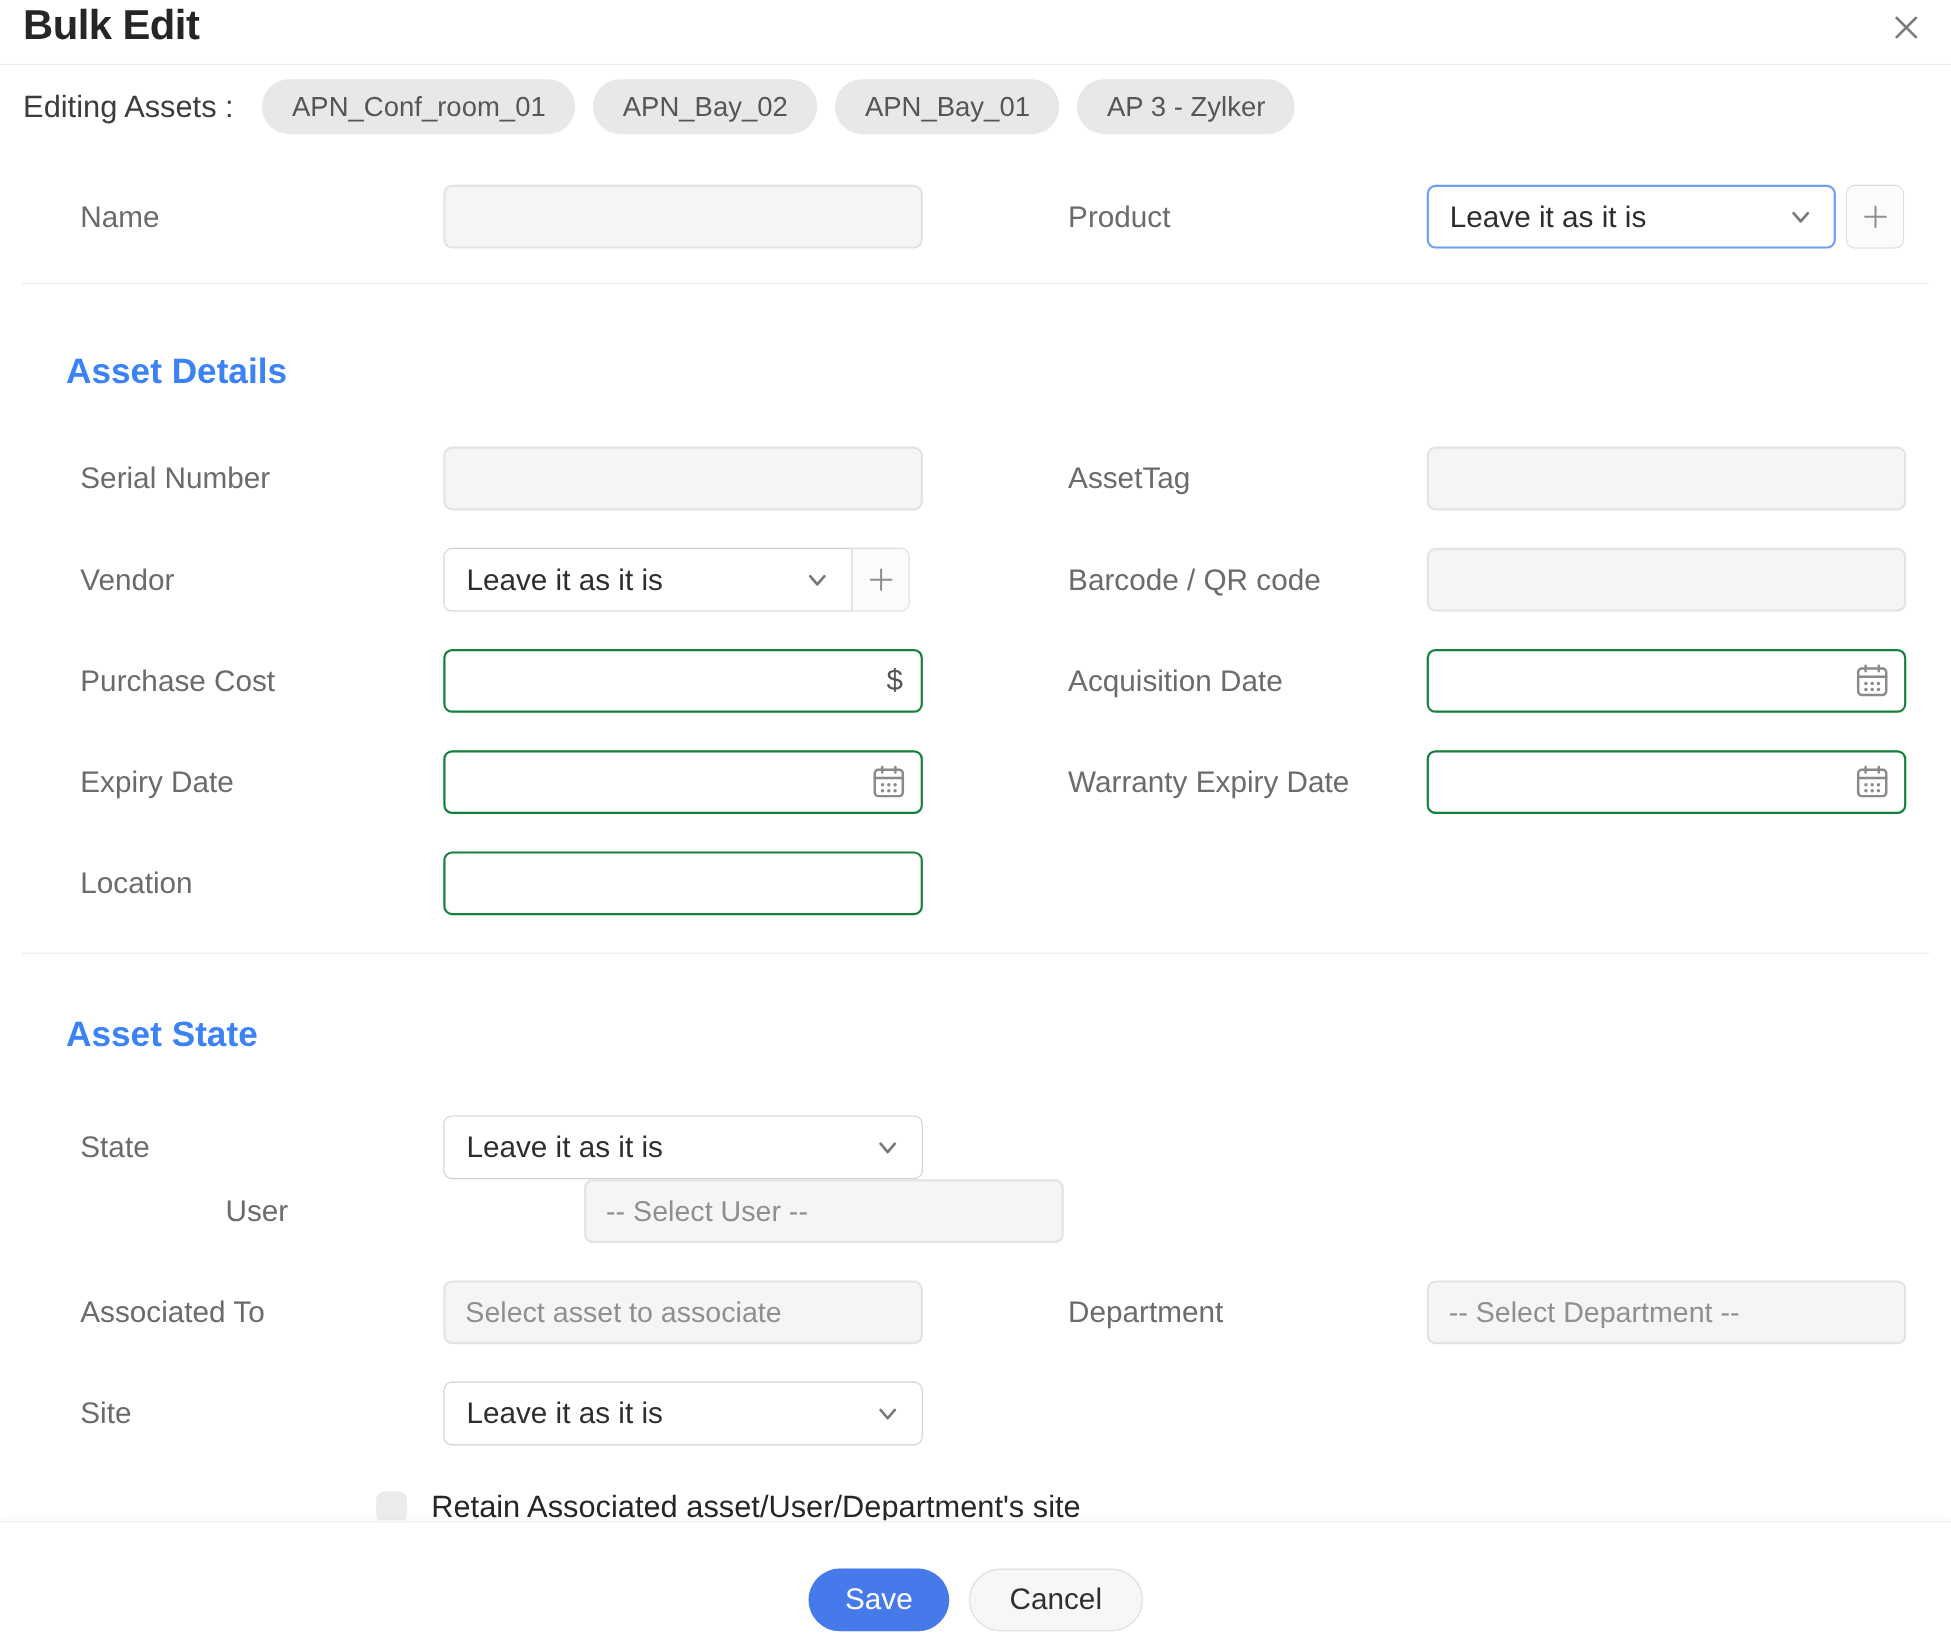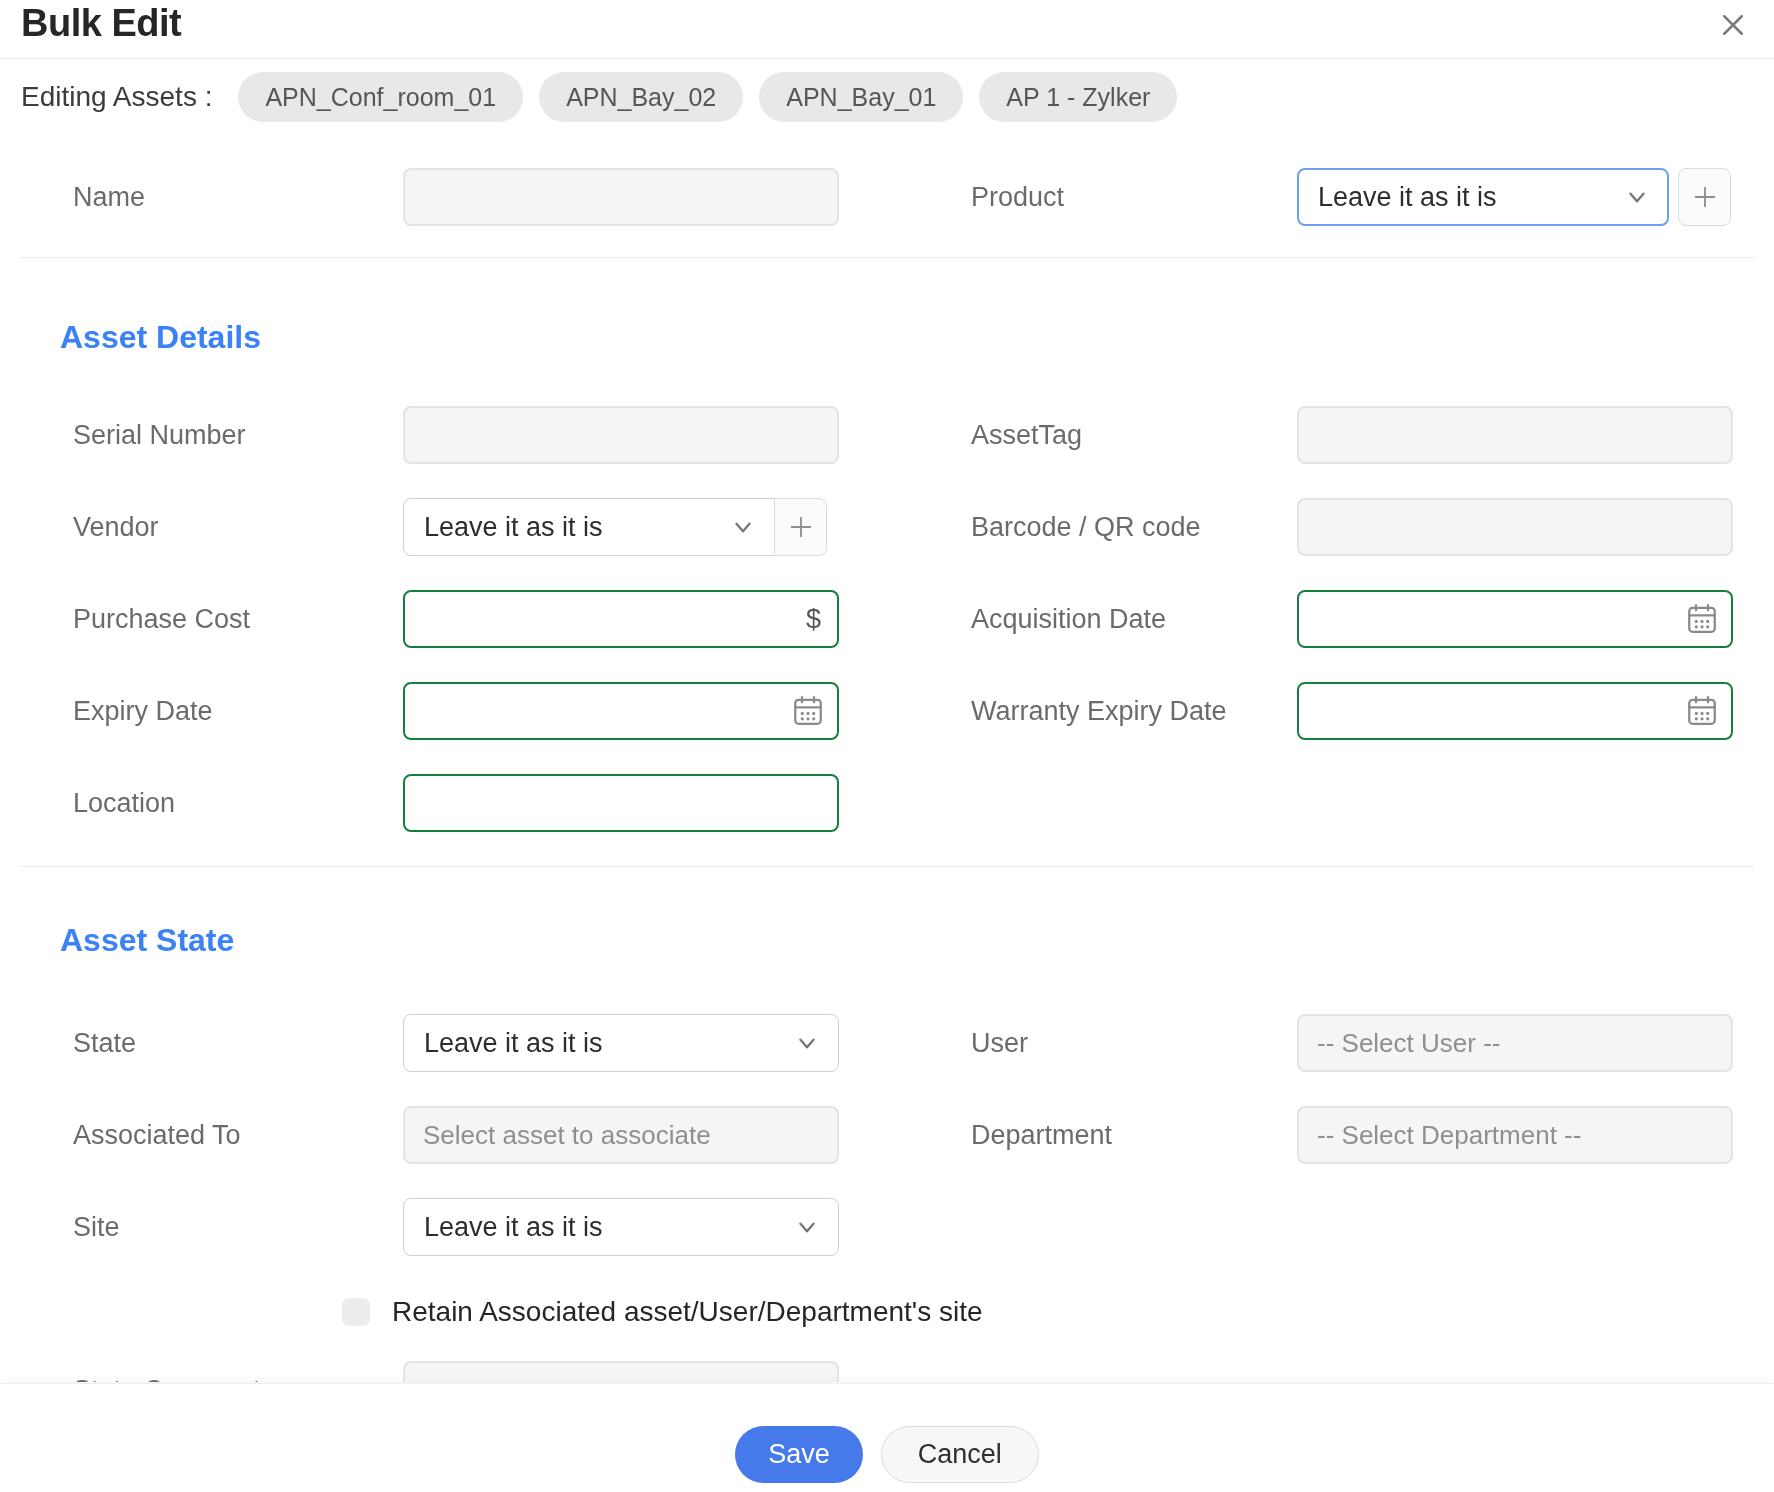--- a/index.html
+++ b/index.html
@@ -35,21 +35,21 @@
   .row { display:flex; margin-left:73px; }
   .fld { display:flex;gap:39px; }
   .fld .lbl { width:291px; font-size:27px; color:#6b6b6b; padding-top:11px; line-height:36px; padding-right:20px; }
   .fld-right { margin-left:132px; }
   .fld-right .lbl { width:287px; }
   .ctl { width:436px; position:relative; }
 
   .mt-general { margin-top:46px; }
   .mt-row { margin-top:34px; }
   .mt-first { margin-top:51px; }
-  .mt-state-first { margin-top:56px; }
+  .mt-state-first { margin-top:56px;flex-direction:column; }
 
   .divider { border-top:1px solid #ececec; margin:0 20px; }
   .div-1 { margin-top:31px; }
   .div-2 { margin-top:34px; }
 
   .section-heading {
     margin:0 0 0 60px; font-size:32px; font-weight:600; color:#3b82f6; line-height:36px;
   }
   .h-details { margin-top:61px; }
   .h-state { margin-top:55px; }
@@ -130,21 +130,21 @@
   </div>
 
   <div class="content">
 
     <div class="assets-row">
       <span class="assets-label">Editing Assets :</span>
       <div class="chips">
         <span class="chip">APN_Conf_room_01</span>
         <span class="chip">APN_Bay_02</span>
         <span class="chip">APN_Bay_01</span>
-        <span class="chip">AP 1 - Zylker</span>
+        <span class="chip">AP 3 - Zylker</span>
       </div>
     </div>
 
     <div class="row mt-general">
       <div class="fld fld-left">
         <div class="lbl">Name</div>
         <div class="ctl">
           <input class="inp gray" disabled="" style="">
         </div>
       </div>

